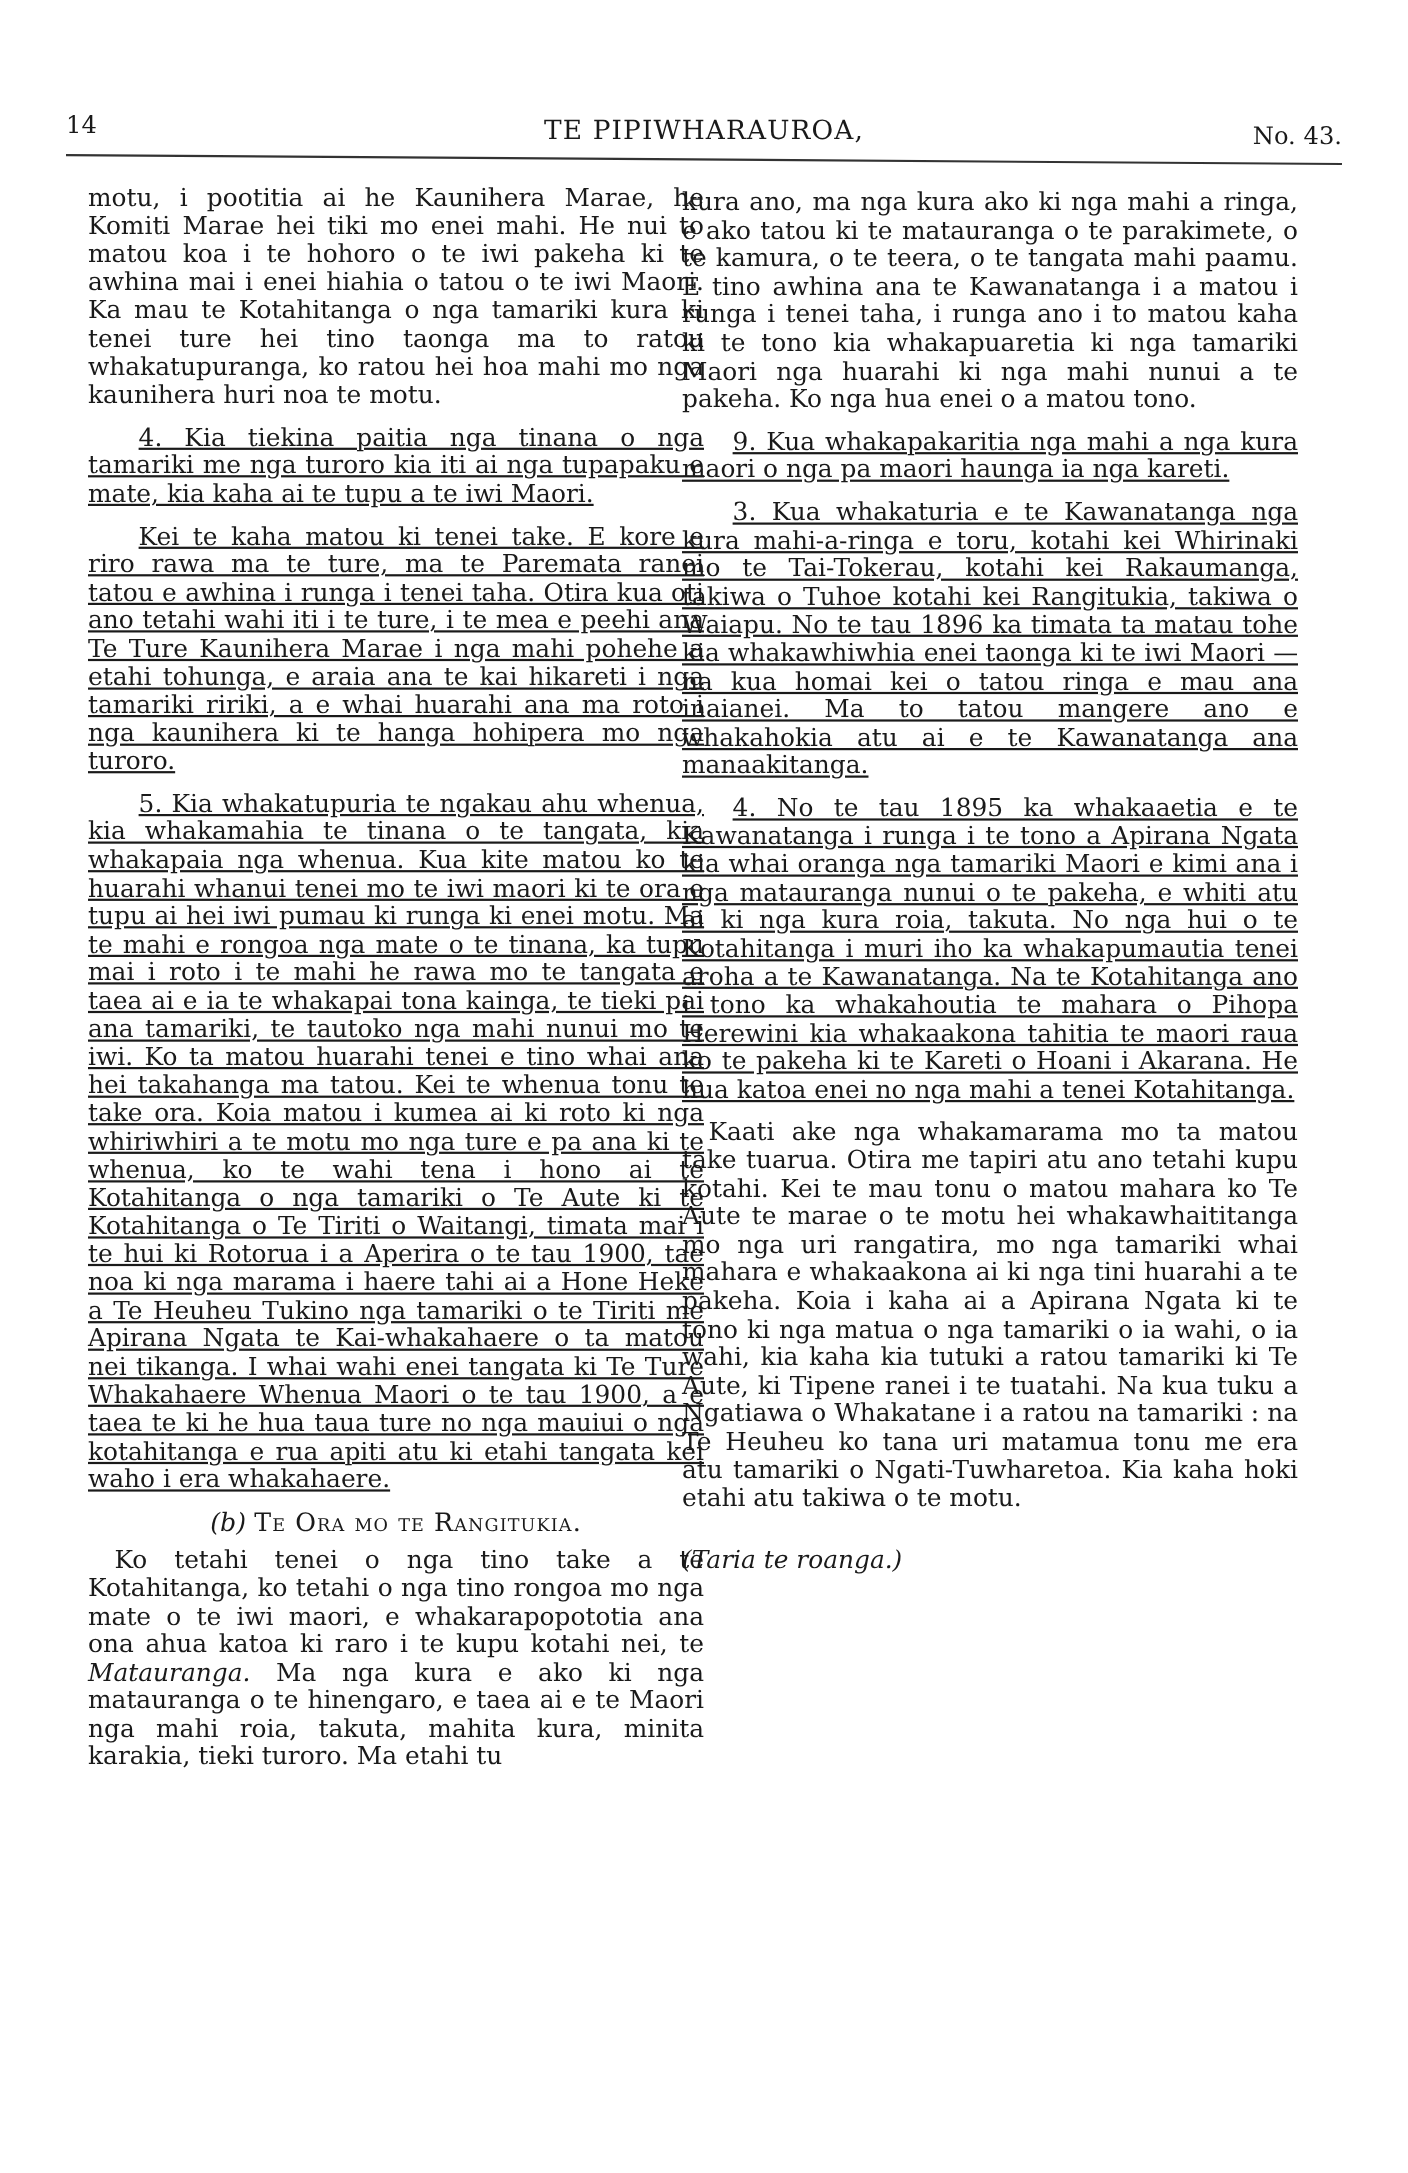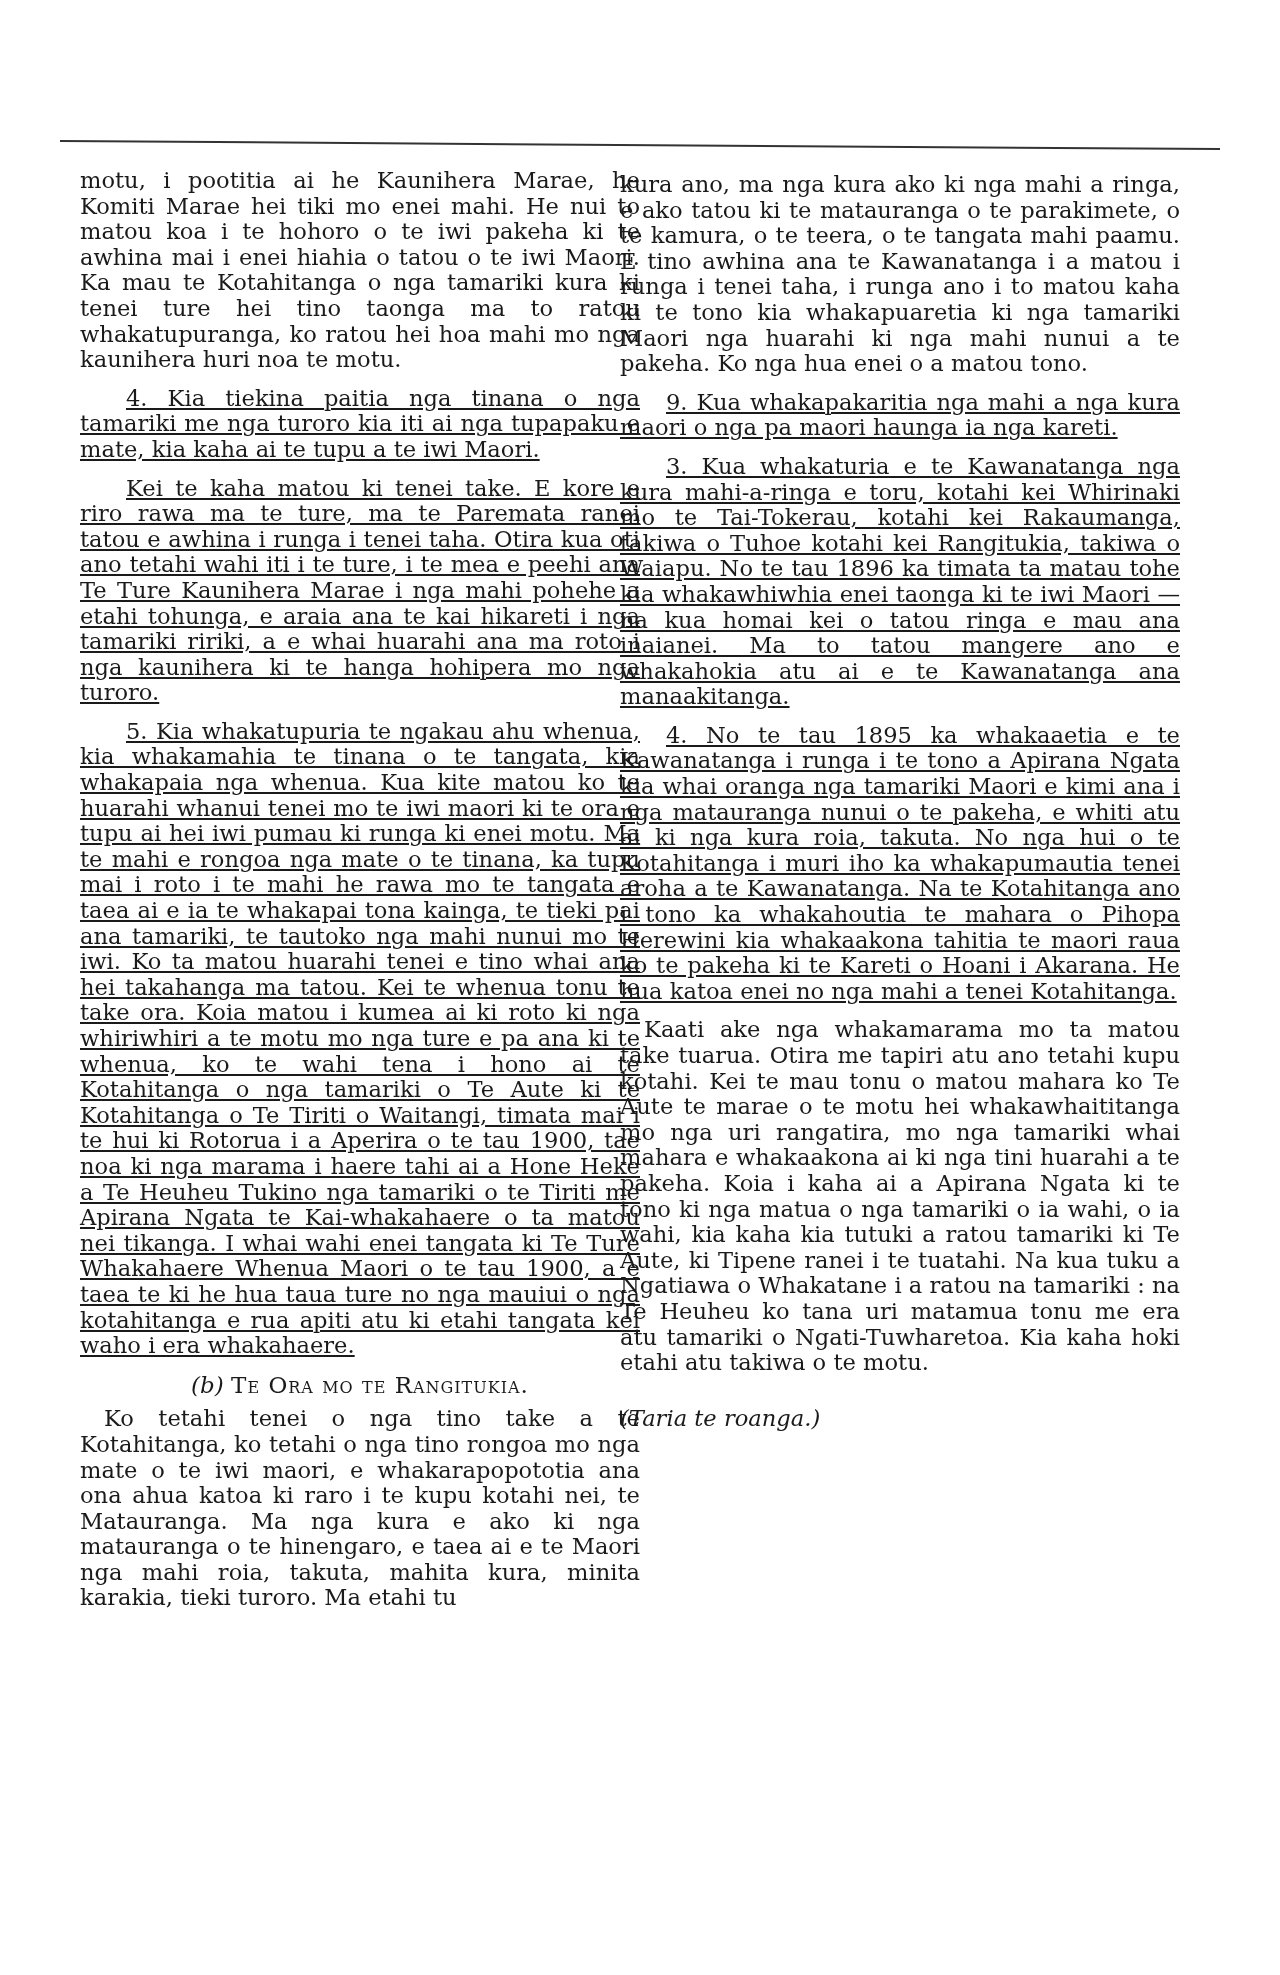--- a/index.html
+++ b/index.html
@@ -19,28 +19,33 @@
          font-size: 22.6px; line-height: 25.6px; text-align: justify; }
   .col.left { left: 80px; }
   .col.right { left: 620px; top: 172px; }
 
   .col p { margin: 0 0 13px 0; }
   .indent { text-indent: 46px; text-decoration: underline; }
   .indent-small { text-indent: 24px; }
   .heading { text-align: center; margin: 14px 0 8px 0 !important; font-size: 23px; }
   .heading .it { font-style: italic; }
   .sc { font-variant: small-caps; letter-spacing: 1px; }
-  .it { }
+  .it { font-style: italic; }
   .continued { text-align: left; font-style: italic; margin-top: 30px !important; }
 </style>
 </head>
 <body>
 
 <div class="page">
 
+  <div class="header">
+    <span class="page-num">14</span>
+    <div class="title">TE PIPIWHARAUROA,</div>
+    <span class="issue">No. 43.</span>
+  </div>
   <div class="rule"></div>
 
   <div class="col left">
     <p>motu, i pootitia ai he Kaunihera Marae, he Komiti Marae hei tiki mo enei mahi. He nui to matou koa i te hohoro o te iwi pakeha ki te awhina mai i enei hiahia o tatou o te iwi Maori. Ka mau te Kotahitanga o nga tamariki kura ki tenei ture hei tino taonga ma to ratou whakatupuranga, ko ratou hei hoa mahi mo nga kaunihera huri noa te motu.</p>
     <p class="indent">4. Kia tiekina paitia nga tinana o nga tamariki me nga turoro kia iti ai nga tupapaku e mate, kia kaha ai te tupu a te iwi Maori.</p>
     <p class="indent">Kei te kaha matou ki tenei take. E kore e riro rawa ma te ture, ma te Paremata ranei tatou e awhina i runga i tenei taha. Otira kua oti ano tetahi wahi iti i te ture, i te mea e peehi ana Te Ture Kaunihera Marae i nga mahi pohehe a etahi tohunga, e araia ana te kai hikareti i nga tamariki ririki, a e whai huarahi ana ma roto i nga kaunihera ki te hanga hohipera mo nga turoro.</p>
     <p class="indent">5. Kia whakatupuria te ngakau ahu whenua, kia whakamahia te tinana o te tangata, kia whakapaia nga whenua. Kua kite matou ko te huarahi whanui tenei mo te iwi maori ki te ora e tupu ai hei iwi pumau ki runga ki enei motu. Ma te mahi e rongoa nga mate o te tinana, ka tupu mai i roto i te mahi he rawa mo te tangata e taea ai e ia te whakapai tona kainga, te tieki pai ana tamariki, te tautoko nga mahi nunui mo te iwi. Ko ta matou huarahi tenei e tino whai ana hei takahanga ma tatou. Kei te whenua tonu te take ora. Koia matou i kumea ai ki roto ki nga whiriwhiri a te motu mo nga ture e pa ana ki te whenua, ko te wahi tena i hono ai te Kotahitanga o nga tamariki o Te Aute ki te Kotahitanga o Te Tiriti o Waitangi, timata mai i te hui ki Rotorua i a Aperira o te tau 1900, tae noa ki nga marama i haere tahi ai a Hone Heke a Te Heuheu Tukino nga tamariki o te Tiriti me Apirana Ngata te Kai-whakahaere o ta matou nei tikanga. I whai wahi enei tangata ki Te Ture Whakahaere Whenua Maori o te tau 1900, a e taea te ki he hua taua ture no nga mauiui o nga kotahitanga e rua apiti atu ki etahi tangata kei waho i era whakahaere.</p>
     <p class="heading">
       <span class="it">(b)</span>
       <span class="sc">Te Ora mo te Rangitukia.</span>

